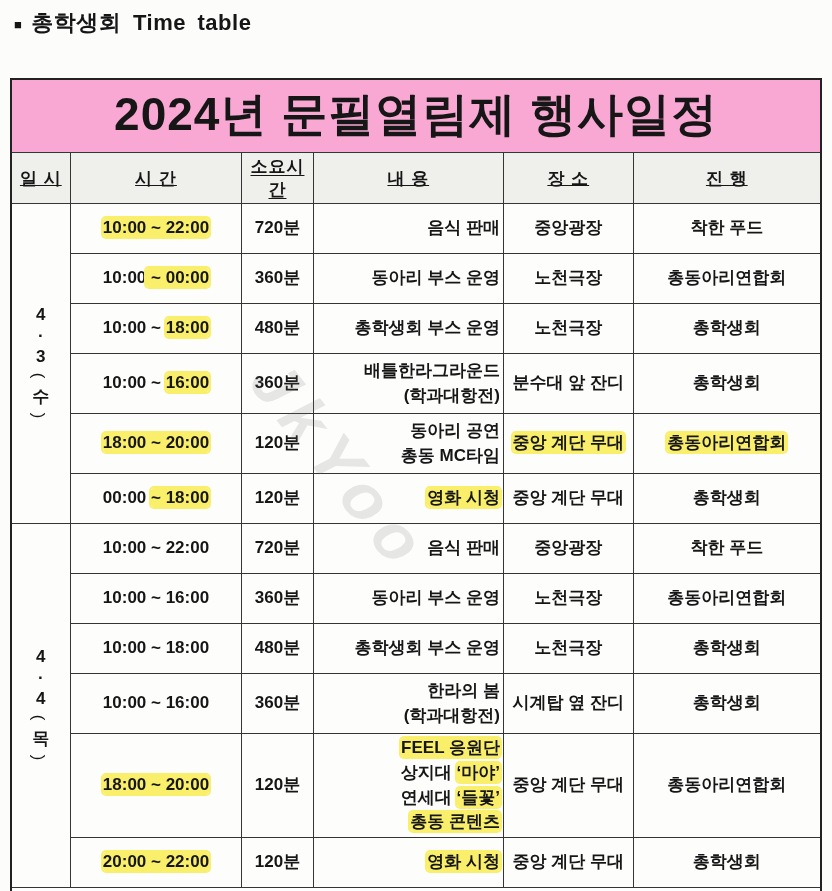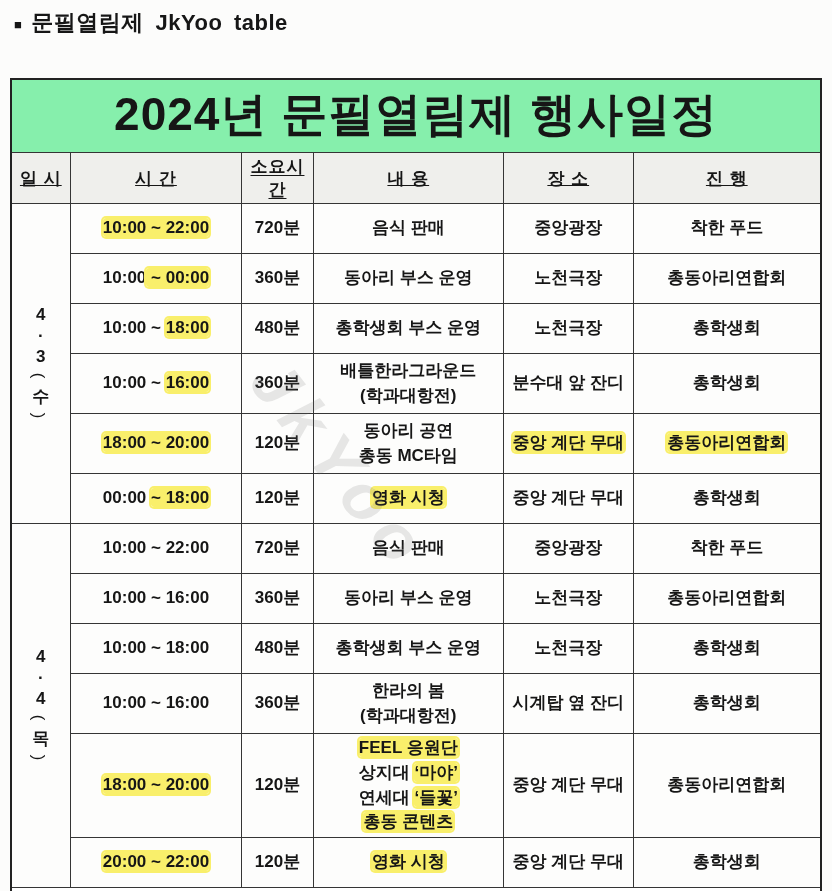--- a/index.html
+++ b/index.html
@@ -21,31 +21,31 @@
     border:2.5px solid #222;background:#fff;
   }
   .tt th,.tt td{
     border:1.6px solid #353535;
     text-align:center;vertical-align:middle;
     font-weight:600;color:#161616;
     padding:2px 3px;
   }
   .tt .title-cell{
     font-size:46px;font-weight:800;letter-spacing:1px;
-    padding:4px 2px 6px 2px;height:50px;background:#86efac;
+    padding:4px 2px 6px 2px;height:50px;background:#f9a8d4;
   }
   .tt thead .col-h{
     height:32px;font-size:17px;font-weight:bold;background:#efefec;letter-spacing:1px;text-decoration:underline;
   }
   .tt thead .col-h.u{text-decoration:underline;text-underline-offset:3px;}
   .tt tbody td{font-size:17px;line-height:1.45;background:#fdfdfc;}
   .date-cell{font-size:18px;line-height:1.2;padding:4px 0;}
   .dch{display:block;height:21px;}
   .dch.rot{transform:rotate(90deg);height:19px;font-weight:500;}
-  .cline{display:block;}
+  .cline{display:block;text-align:right;}
   .hl{
     background:var(--hl,#f9ef6b);
     box-shadow:0 0 0 2px var(--hl,#f9ef6b);
     border-radius:3px;
   }
   .foot-cell{
     text-align:left !important;font-size:15px;font-weight:600;
     padding:7px 8px;height:18px;letter-spacing:.3px;
   }
   .watermark{
@@ -54,21 +54,21 @@
     font-size:66px;font-weight:bold;letter-spacing:10px;
     color:rgba(110,110,110,0.16);pointer-events:none;z-index:5;
     font-style:italic;
   }
 </style>
 </head>
 <body>
 
 <div class="page-heading">
   <span class="bullet">■</span>
-  <span>문필열림제 JkYoo table</span>
+  <span>총학생회 Time table</span>
 </div>
 
 <div class="tt-wrap">
   <table class="tt">
     <colgroup>
       <col style="width:7.3%">
         <col style="width:21.2%">
         <col style="width:8.8%">
       <col style="width:23.5%">
         <col style="width:16%">

